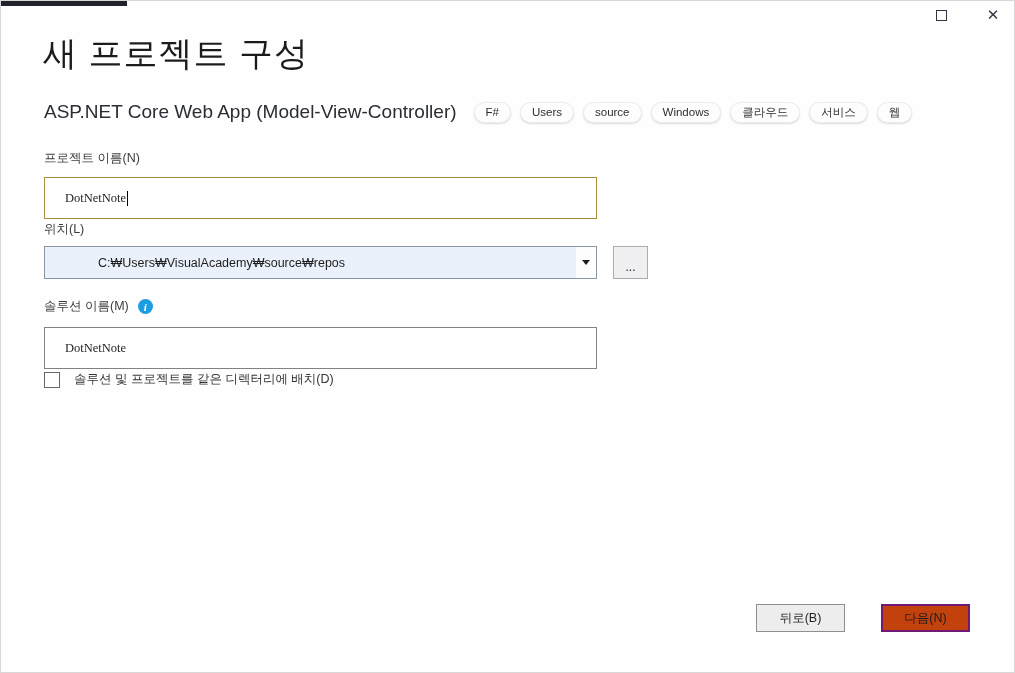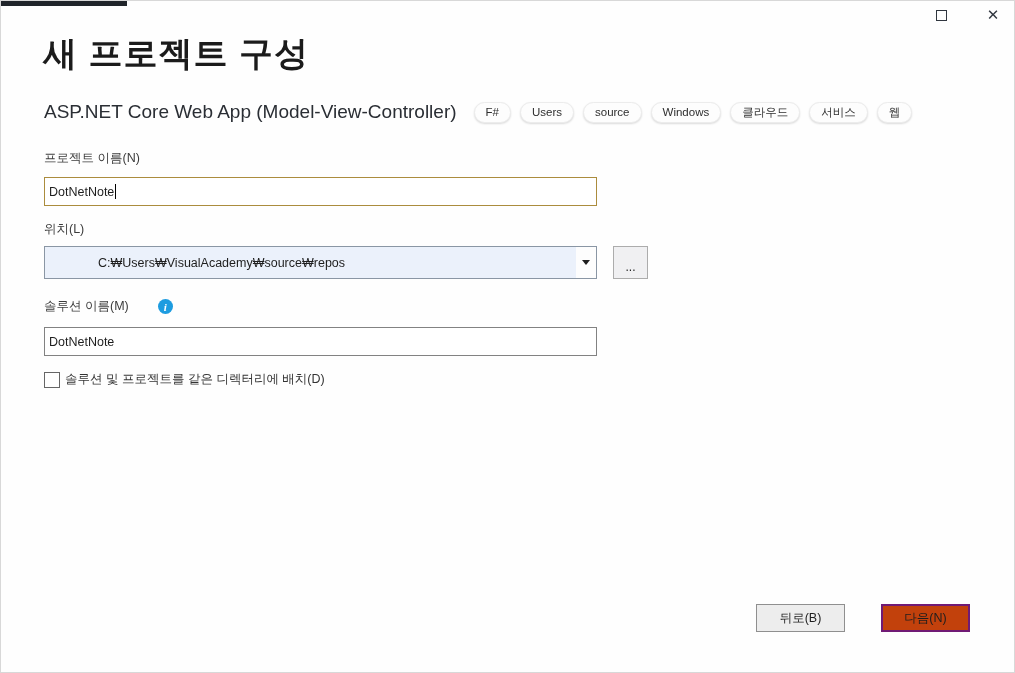--- a/index.html
+++ b/index.html
@@ -34,21 +34,20 @@
   }
   .maximize-glyph {
     width:11px; height:11px; border:1px solid #30363F; display:block;
   }
 
   .page-title {
     position:absolute; left:42px; top:30px;
     font-size:34px; color:#1B1B1B;
     letter-spacing:1px;
     white-space:nowrap;
-    font-weight:bold;
   }
 
   .subtitle-row {
     position:absolute; left:43px; top:100px;
     display:flex; align-items:flex-end;
     white-space:nowrap;
   }
   .template-name {
     font-size:19px; color:#2A2E34;
   }
@@ -63,38 +62,39 @@
     line-height:1;
   }
 
   .field-label {
     position:absolute; left:43px;
     font-size:12.5px; color:#3B3B3B;
     display:flex; align-items:center;
   }
   .label-project  { top:149px;text-align:right; }
   .label-location { top:220px; }
-  .label-solution { top:297px;gap:20px; }
+  .label-solution { top:297px; }
 
   .info-icon {
     width:15px; height:15px; border-radius:50%;
     background:#1D9CE0; color:#fff;
     display:inline-flex; align-items:center; justify-content:center;
     font-family:"Liberation Serif","DejaVu Serif",serif;
     font-weight:bold; font-style:italic; font-size:11px;
     margin-left:9px;
   }
 
   .text-input {
-    position:absolute; left:43px; width:553px; height:29px;
+    position:absolute; left:43px; width:553px; height:42px;
     background:#FFFFFF;
     display:flex; align-items:center;
-    padding:0 4px;
+    padding:0 20px;
     font-size:12.5px; color:#1E1E1E;
     white-space:nowrap;
+    font-family:Liberation Serif, serif;
   }
   .input-project  { top:176px; border:1px solid #AB8C3D; }
   .input-solution { top:326px; border:1px solid #828282; }
   .caret {
     display:inline-block; width:1px; height:15px;
     background:#000; margin-left:1px;
   }
 
   .combo {
     position:absolute; left:43px; top:245px;
@@ -125,21 +125,21 @@
     background:#F0F0F2;
     border:1px solid #ACACAC;
     font-size:12px; color:#1E1E1E;
     display:flex; align-items:flex-end; justify-content:center;
     padding-bottom:8px;
     line-height:0.4;
   }
 
   .checkbox-row {
     position:absolute; left:43px; top:370px;
-    display:flex; align-items:center; gap:5px;
+    display:flex; align-items:center; gap:14px;
   }
   .checkbox {
     width:16px; height:16px;
     border:1px solid #666666; background:#fff;
   }
   .checkbox-label { font-size:12.5px; color:#333333; white-space:nowrap; }
 
   .footer {
     position:absolute; right:44px; bottom:40px;
     display:flex; gap:8px;

